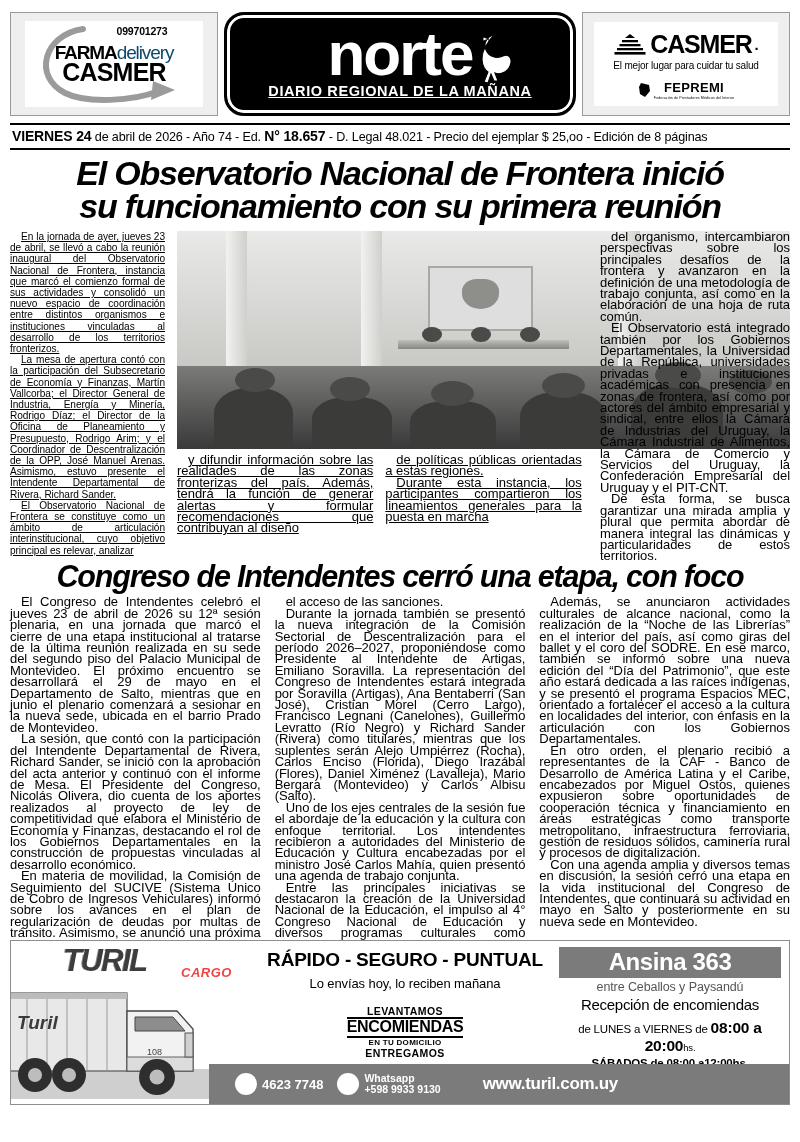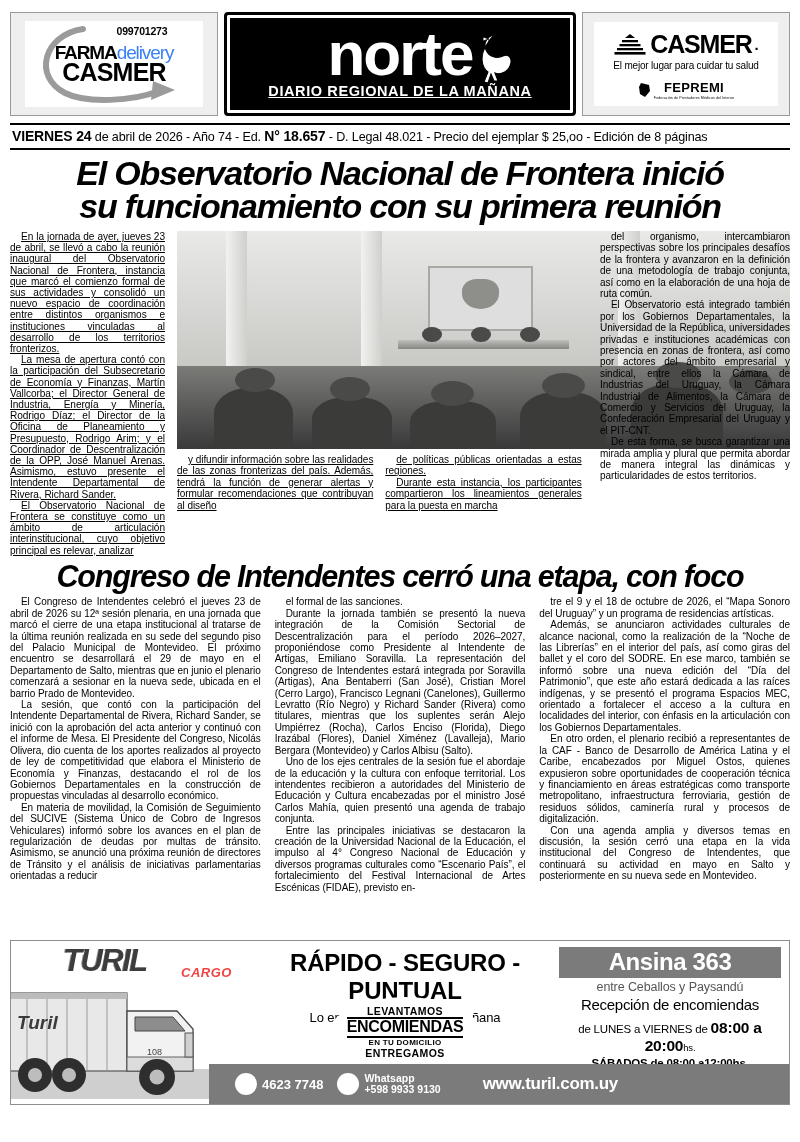--- a/index.html
+++ b/index.html
@@ -19,28 +19,28 @@
     background: #efefef;
     display:flex; align-items:center; justify-content:center;
     position: relative;
   }
   .ad-farma { width: 208px; }
   .ad-casmer { width: 208px; }
   .farma-inner { position:relative; width: 178px; height: 86px; background:#fff; display:flex;align-items:center;justify-content:center;}
   .farma-stack { position: relative; text-align:center; line-height:1; z-index:2;}
   .farma-phone { font-size: 10.5px; font-weight: bold; letter-spacing:-.2px; position:absolute; right:6px; top:-17px; white-space:nowrap;}
   .farma-row1 { font-size: 19px; letter-spacing:-1.1px; font-weight: bold; white-space:nowrap;}
-  .farma-row1 .grey { color:#3b82f6; font-weight:400; }
+  .farma-row1 .grey { color:#0c4a6e; font-weight:400; }
   .farma-row2 { font-size: 25px; font-weight: bold; letter-spacing:-.8px; margin-top:-2px;}
   .farma-arrow { position:absolute; inset:0; z-index:1; }
 
   .logo-box {
     flex: 1;
     background: #000;
-    border-radius: 4px;
+    border-radius: 20px;
     border: 3px solid #000;
     position: relative;
     display: flex; flex-direction: column; align-items: center; justify-content: center;
     box-shadow: 0 0 0 3px #fff inset;
     overflow: hidden;
   }
   .logo-inner { position:relative; width:100%; text-align:center;}
   .logo-title {
     color: #fff; font-weight: bold; font-size: 62px; line-height: .82;
     letter-spacing: -2px; font-family: "Liberation Sans", sans-serif;
@@ -73,21 +73,21 @@
   .headline {
     font-weight: bold; font-style: italic; text-align: center;
     letter-spacing: -1.2px; line-height: .97; padding: 7px 0 5px;
   }
   .headline-1 { font-size: 34px; }
   .headline-2 { font-size: 30.5px; padding-top: 6px; }
 
   
   .cols-3 { display: grid; grid-template-columns: 1fr 1fr 1fr; column-gap: 14px; }
   .col p {
-    font-size: 10px; line-height: 11.4px; text-align: justify;
+    font-size: 13px; line-height: 11.4px; text-align: justify;
     text-indent: 11px; hyphens: auto; letter-spacing: -.05px;
   }
   .col.narrow p { font-size: 10.1px; line-height: 11.2px; }
 
   
   .art1 { position: relative; padding-top: 3px; text-decoration: underline; }
   .art1-grid { display:grid; grid-template-columns: 155px 1fr; column-gap: 12px; }
   .art1-right { display:grid; grid-template-columns: 1fr 1fr 1fr; column-gap: 12px; }
   .photo {
     grid-column: 1 / 3;
@@ -113,21 +113,21 @@
     display: flex;
   }
   .ad-truck { width: 248px; position: relative; overflow:hidden; }
   .turil-logo { position:absolute; left: 52px; top: 2px; z-index: 3; }
   .turil-word { font-size: 31px; font-weight: bold; font-style: italic; letter-spacing: -1.5px; color:#3d3d3d;
                 text-shadow: 1.5px 1.5px 0 #fff, -1px 0 0 #888; }
   .turil-cargo { font-size: 13px; font-weight: bold; font-style: italic; color:#ef4444; letter-spacing:.5px; margin-top:-6px; margin-left:52px;}
   .truck-img { position:absolute; left:-4px; top:30px; width: 256px; height: 128px; }
 
   .ad-center { flex: 1; position: relative; padding-top: 8px; }
-  .ad-slogan { text-align:center; font-size: 24px; font-weight: bold; letter-spacing: -.2px; }
+  .ad-slogan { text-align:center; font-size: 19px; font-weight: bold; letter-spacing: -.2px; }
   .ad-sub { text-align:center; font-size: 13px; margin-top: 5px; letter-spacing:-.1px;}
   .badge {
     position:absolute; left: 50%; transform:translateX(-50%); top: 56px;
     width: 150px; height: 70px; border-radius: 50%;
     background: #fff; display:flex; flex-direction:column; align-items:center; justify-content:center;
   }
   .badge-top { font-size: 10.5px; font-weight: bold; letter-spacing:.4px; }
   .badge-mid { font-size: 16px; font-weight: bold; border-top:2px solid #000; border-bottom:2px solid #000; line-height:1.05; letter-spacing:-.3px;}
   .badge-small { font-size: 8px; font-weight: bold; letter-spacing:.3px; }
   .badge-bot { font-size: 10.5px; font-weight: bold; letter-spacing:.4px; }
@@ -285,27 +285,26 @@
     <div>Congreso de Intendentes cerró una etapa, con foco</div>
   </div>
 
   <div class="cols-3">
     <div class="col">
       <p>El Congreso de Intendentes celebró el jueves 23 de abril de 2026 su 12ª sesión plenaria, en una jornada que marcó el cierre de una etapa institucional al tratarse de la última reunión realizada en su sede del segundo piso del Palacio Municipal de Montevideo. El próximo encuentro se desarrollará el 29 de mayo en el Departamento de Salto, mientras que en junio el plenario comenzará a sesionar en la nueva sede, ubicada en el barrio Prado de Montevideo.</p>
       <p>La sesión, que contó con la participación del Intendente Departamental de Rivera, Richard Sander, se inició con la aprobación del acta anterior y continuó con el informe de Mesa. El Presidente del Congreso, Nicolás Olivera, dio cuenta de los aportes realizados al proyecto de ley de competitividad que elabora el Ministerio de Economía y Finanzas, destacando el rol de los Gobiernos Departamentales en la construcción de propuestas vinculadas al desarrollo económico.</p>
       <p>En materia de movilidad, la Comisión de Seguimiento del SUCIVE (Sistema Único de Cobro de Ingresos Vehiculares) informó sobre los avances en el plan de regularización de deudas por multas de tránsito. Asimismo, se anunció una próxima reunión de directores de Tránsito y el análisis de iniciativas parlamentarias orientadas a reducir</p>
     </div>
     <div class="col">
-      <p>el formal de las sanciones.</p>
+      <p>el acceso de las sanciones.</p>
       <p>Durante la jornada también se presentó la nueva integración de la Comisión Sectorial de Descentralización para el período 2026–2027, proponiéndose como Presidente al Intendente de Artigas, Emiliano Soravilla. La representación del Congreso de Intendentes estará integrada por Soravilla (Artigas), Ana Bentaberri (San José), Cristian Morel (Cerro Largo), Francisco Legnani (Canelones), Guillermo Levratto (Río Negro) y Richard Sander (Rivera) como titulares, mientras que los suplentes serán Alejo Umpiérrez (Rocha), Carlos Enciso (Florida), Diego Irazábal (Flores), Daniel Ximénez (Lavalleja), Mario Bergara (Montevideo) y Carlos Albisu (Salto).</p>
       <p>Uno de los ejes centrales de la sesión fue el abordaje de la educación y la cultura con enfoque territorial. Los intendentes recibieron a autoridades del Ministerio de Educación y Cultura encabezadas por el ministro José Carlos Mahía, quien presentó una agenda de trabajo conjunta.</p>
       <p>Entre las principales iniciativas se destacaron la creación de la Universidad Nacional de la Educación, el impulso al 4° Congreso Nacional de Educación y diversos programas culturales como “Escenario País”, el fortalecimiento del Festival Internacional de Artes Escénicas (FIDAE), previsto en-</p>
     </div>
     <div class="col">
-      <p>tre el 9 y el 18 de octubre de 2026, el “Mapa Sonoro del Uruguay” y un programa de residencias artísticas.</p>
       <p>Además, se anunciaron actividades culturales de alcance nacional, como la realización de la “Noche de las Librerías” en el interior del país, así como giras del ballet y el coro del SODRE. En ese marco, también se informó sobre una nueva edición del “Día del Patrimonio”, que este año estará dedicada a las raíces indígenas, y se presentó el programa Espacios MEC, orientado a fortalecer el acceso a la cultura en localidades del interior, con énfasis en la articulación con los Gobiernos Departamentales.</p>
       <p>En otro orden, el plenario recibió a representantes de la CAF - Banco de Desarrollo de América Latina y el Caribe, encabezados por Miguel Ostos, quienes expusieron sobre oportunidades de cooperación técnica y financiamiento en áreas estratégicas como transporte metropolitano, infraestructura ferroviaria, gestión de residuos sólidos, caminería rural y procesos de digitalización.</p>
       <p>Con una agenda amplia y diversos temas en discusión, la sesión cerró una etapa en la vida institucional del Congreso de Intendentes, que continuará su actividad en mayo en Salto y posteriormente en su nueva sede en Montevideo.</p>
     </div>
   </div>
 
   <div class="bottom-ad">
 
     <div class="ad-truck">
       <div class="turil-logo">

